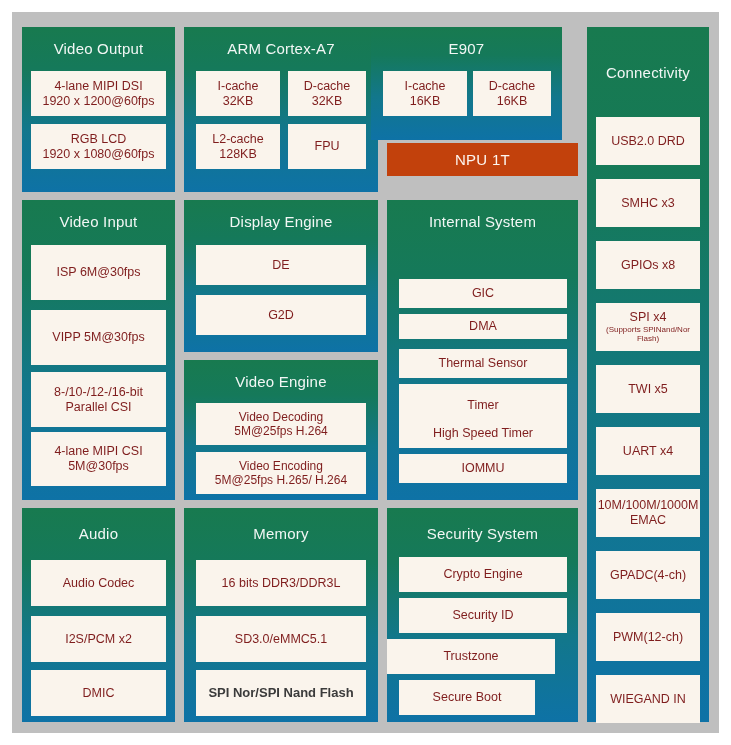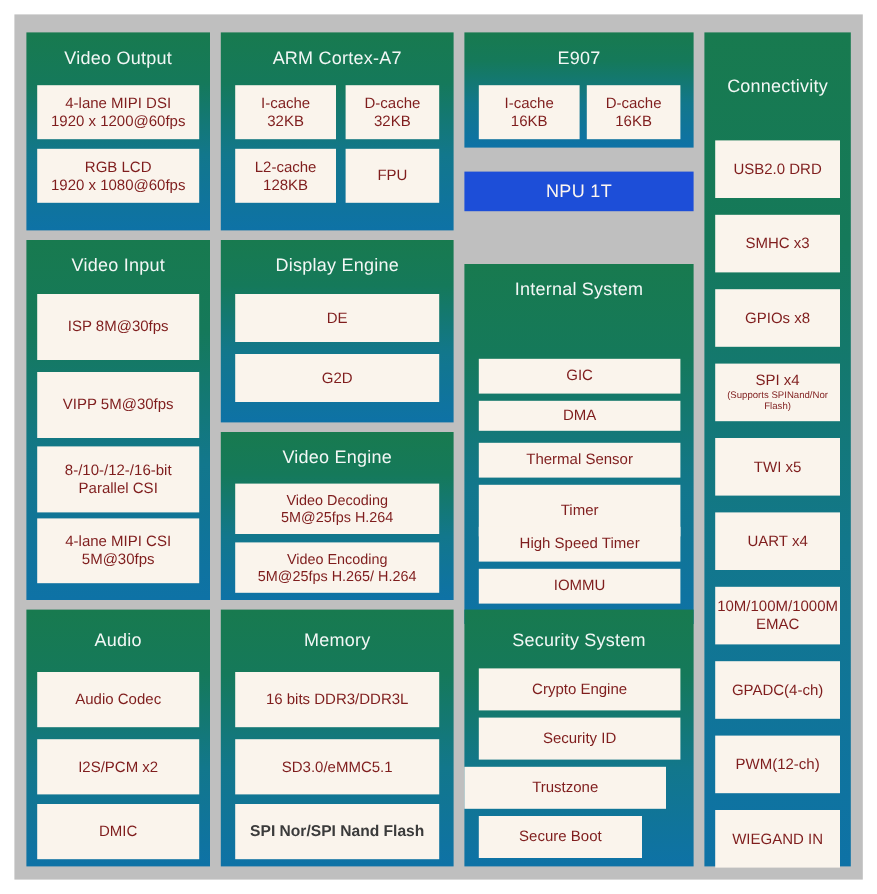--- a/index.html
+++ b/index.html
@@ -16,21 +16,21 @@
     background:#bfbfbf;
   }
   
   .panel{
     position:absolute;
     background:linear-gradient(180deg,#187a4f 0%,#15795a 25%,#12778c 62%,#0e72a6 100%);
     box-sizing:border-box;
     padding:0;
   }
   .panel.solid-orange{
-    background:#1d4ed8;
+    background:#c2410c;
   }
   .panel-title{
     position:absolute;
     left:0;right:0;
     text-align:center;
     color:#f2f7f5;
     font-size:15px;
     letter-spacing:.2px;
     line-height:1.1;
     white-space:nowrap;
@@ -88,21 +88,21 @@
     <div class="panel-title" style="top:14px;">ARM Cortex-A7</div>
     <div class="cell" style="left:12px;top:44px;width:84px;height:45px;">I-cache
 32KB</div>
     <div class="cell" style="left:104px;top:44px;width:78px;height:45px;">D-cache
 32KB</div>
     <div class="cell" style="left:12px;top:97px;width:84px;height:45px;">L2-cache
 128KB</div>
     <div class="cell" style="left:104px;top:97px;width:78px;height:45px;">FPU</div>
   </div>
 
-  <div class="panel" style="left:375px;top:15px;width:191px;height:96px;padding-left:44px;">
+  <div class="panel" style="left:359px;top:15px;width:191px;height:113px;padding-left:44px;">
     <div class="panel-title" style="top:14px;">E907</div>
     <div class="cell" style="left:12px;top:44px;width:84px;height:45px;">I-cache
 16KB</div>
     <div class="cell" style="left:102px;top:44px;width:78px;height:45px;">D-cache
 16KB</div>
   </div>
 
   <div class="panel solid-orange" style="left:375px;top:131px;width:191px;height:33px;">
     <div class="orange-label">NPU 1T</div>
   </div>
@@ -123,21 +123,21 @@
     <div class="cell" style="left:9px;top:400px;width:104px;height:48px;">UART x4</div>
     <div class="cell" style="left:9px;top:462px;width:104px;height:48px;">10M/100M/1000M
 EMAC</div>
     <div class="cell" style="left:9px;top:524px;width:104px;height:48px;">GPADC(4-ch)</div>
     <div class="cell" style="left:9px;top:586px;width:104px;height:48px;">PWM(12-ch)</div>
     <div class="cell" style="left:9px;top:648px;width:104px;height:48px;">WIEGAND IN</div>
   </div>
 
   <div class="panel" style="left:10px;top:188px;width:153px;height:300px;">
     <div class="panel-title" style="top:14px;">Video Input</div>
-    <div class="cell" style="left:9px;top:45px;width:135px;height:55px;">ISP 8M@30fps</div>
+    <div class="cell" style="left:9px;top:45px;width:135px;height:55px;">ISP 6M@30fps</div>
     <div class="cell" style="left:9px;top:110px;width:135px;height:55px;">VIPP 5M@30fps</div>
     <div class="cell" style="left:9px;top:172px;width:135px;height:55px;">8-/10-/12-/16-bit
 Parallel CSI</div>
     <div class="cell" style="left:9px;top:232px;width:135px;height:54px;">4-lane MIPI CSI
 5M@30fps</div>
   </div>
 
   <div class="panel" style="left:172px;top:188px;width:194px;height:152px;">
     <div class="panel-title" style="top:14px;">Display Engine</div>
     <div class="cell" style="left:12px;top:45px;width:170px;height:40px;">DE</div>
@@ -145,21 +145,21 @@
   </div>
 
   <div class="panel" style="left:172px;top:348px;width:194px;height:140px;">
     <div class="panel-title" style="top:14px;">Video Engine</div>
     <div class="cell sm" style="left:12px;top:43px;width:170px;height:42px;">Video Decoding
 5M@25fps H.264</div>
     <div class="cell sm" style="left:12px;top:92px;width:170px;height:42px;">Video Encoding
 5M@25fps H.265/ H.264</div>
   </div>
 
-  <div class="panel" style="left:375px;top:188px;width:191px;height:300px;margin-top:20px;">
+  <div class="panel" style="left:375px;top:188px;width:191px;height:300px;">
     <div class="panel-title" style="top:14px;">Internal System</div>
     <div class="cell" style="left:12px;top:79px;width:168px;height:29px;">GIC</div>
     <div class="cell" style="left:12px;top:114px;width:168px;height:25px;">DMA</div>
     <div class="cell" style="left:12px;top:149px;width:168px;height:29px;">Thermal Sensor</div>
     <div class="cell" style="left:12px;top:184px;width:168px;height:43px;">Timer</div>
     <div class="cell" style="left:12px;top:219px;width:168px;height:29px;">High Speed Timer</div>
     <div class="cell" style="left:12px;top:254px;width:168px;height:29px;">IOMMU</div>
   </div>
 
   <div class="panel" style="left:10px;top:496px;width:153px;height:214px;">

